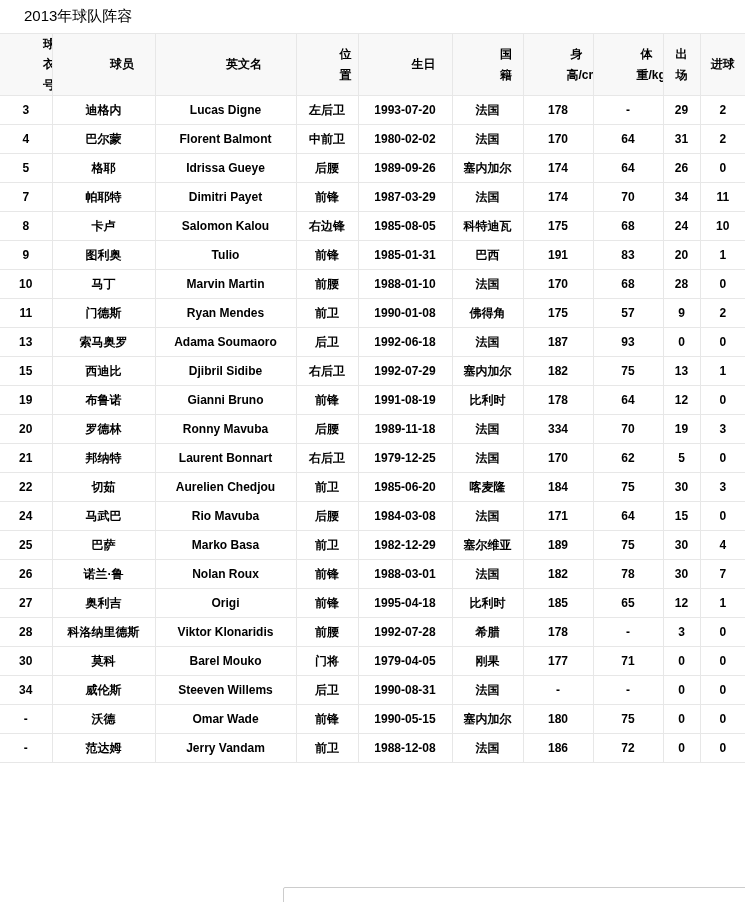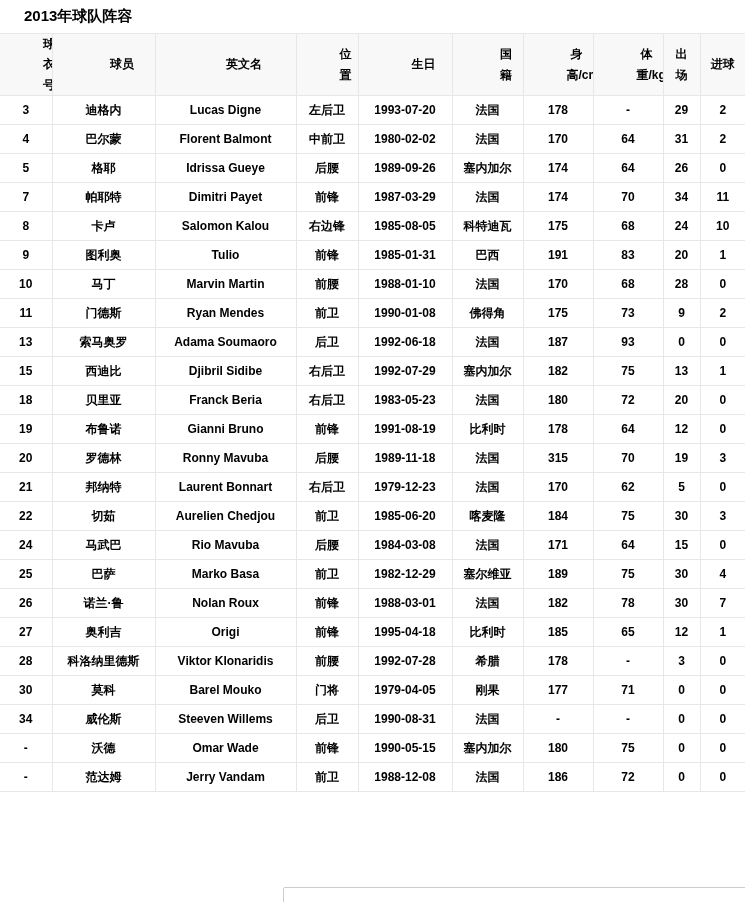--- a/index.html
+++ b/index.html
@@ -10,21 +10,21 @@
     background: #ffffff;
     position: relative;
     font-family: "Liberation Sans", "DejaVu Sans", sans-serif;
     color: #000000;
   }
   .page-title {
     position: absolute;
     left: 24px;
     top: 7px;
     font-size: 15px;
-    font-weight: bold;
+    font-weight: normal;
     color: #000000;
     white-space: nowrap;
   }
   table.roster {
     position: absolute;
     top: 33px;
     left: 0;
     width: 745px;
     border-collapse: collapse;
     table-layout: fixed;
@@ -190,21 +190,21 @@
         <td>0</td>
       </tr>
       <tr>
         <td>11</td>
         <td>门德斯</td>
         <td>Ryan Mendes</td>
         <td>前卫</td>
         <td>1990-01-08</td>
         <td>佛得角</td>
         <td>175</td>
-        <td>73</td>
+        <td>57</td>
         <td>9</td>
         <td>2</td>
       </tr>
       <tr>
         <td>13</td>
         <td>索马奥罗</td>
         <td>Adama Soumaoro</td>
         <td>后卫</td>
         <td>1992-06-18</td>
         <td>法国</td>
@@ -219,61 +219,49 @@
         <td>Djibril Sidibe</td>
         <td>右后卫</td>
         <td>1992-07-29</td>
         <td>塞内加尔</td>
         <td>182</td>
         <td>75</td>
         <td>13</td>
         <td>1</td>
       </tr>
       <tr>
-        <td>18</td>
-        <td>贝里亚</td>
-        <td>Franck Beria</td>
-        <td>右后卫</td>
-        <td>1983-05-23</td>
-        <td>法国</td>
-        <td>180</td>
-        <td>72</td>
-        <td>20</td>
-        <td>0</td>
-      </tr>
-      <tr>
         <td>19</td>
         <td>布鲁诺</td>
         <td>Gianni Bruno</td>
         <td>前锋</td>
         <td>1991-08-19</td>
         <td>比利时</td>
         <td>178</td>
         <td>64</td>
         <td>12</td>
         <td>0</td>
       </tr>
       <tr>
         <td>20</td>
         <td>罗德林</td>
         <td>Ronny Mavuba</td>
         <td>后腰</td>
         <td>1989-11-18</td>
         <td>法国</td>
-        <td>315</td>
+        <td>334</td>
         <td>70</td>
         <td>19</td>
         <td>3</td>
       </tr>
       <tr>
         <td>21</td>
         <td>邦纳特</td>
         <td>Laurent Bonnart</td>
         <td>右后卫</td>
-        <td>1979-12-23</td>
+        <td>1979-12-25</td>
         <td>法国</td>
         <td>170</td>
         <td>62</td>
         <td>5</td>
         <td>0</td>
       </tr>
       <tr>
         <td>22</td>
         <td>切茹</td>
         <td>Aurelien Chedjou</td>

